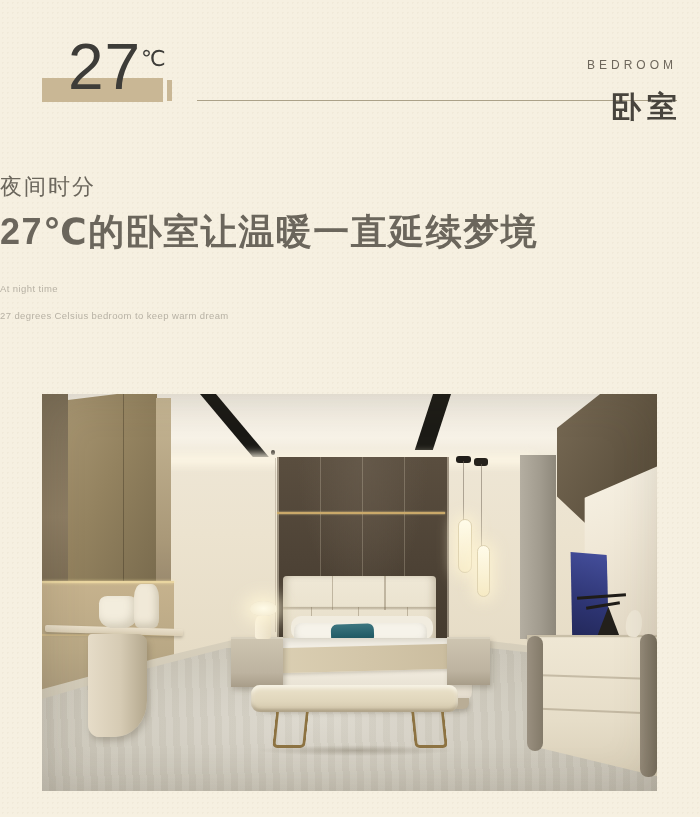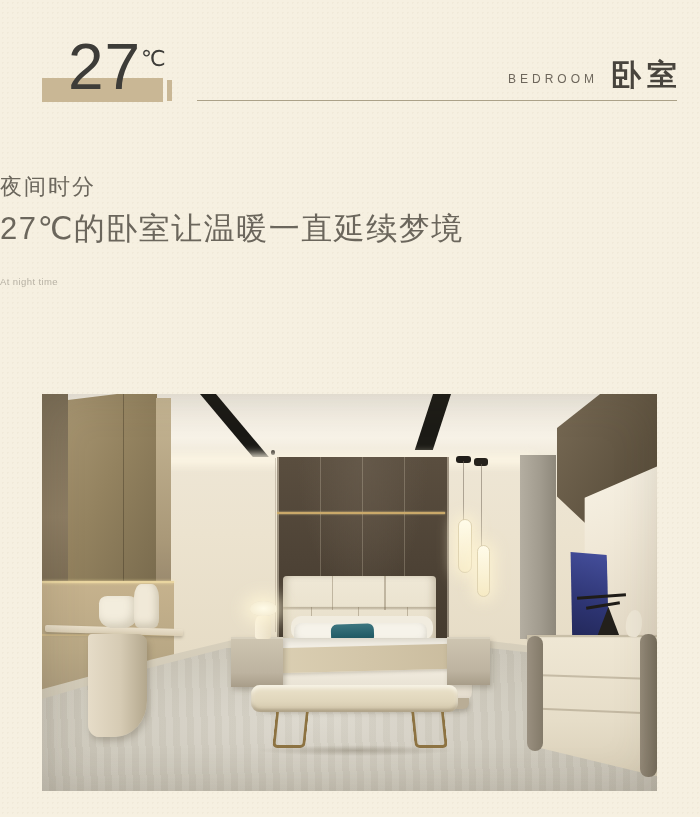--- a/index.html
+++ b/index.html
@@ -10,29 +10,29 @@
         background-size:5px 5px;}
 
   
   .temp-block{position:absolute;left:42px;top:40px;width:210px;height:76px;}
   .temp-bar{position:absolute;left:0;top:38px;width:121px;height:24px;background:#c9b795;}
   .temp-tick{position:absolute;left:125px;top:40px;width:5px;height:21px;background:#c9b795;}
   .temp-text{position:absolute;left:26px;top:-6px;color:#3d3c38;font-size:64px;
              font-weight:300;line-height:1.05;letter-spacing:1px;white-space:nowrap;}
   .temp-unit{position:absolute;left:99px;top:6px;color:#3d3c38;font-size:22px;font-weight:400;}
   .header-rule{position:absolute;left:197px;top:100px;width:480px;height:1px;background:#aba188;}
-  .header-right{position:absolute;right:23px;top:58px;display:flex;align-items:flex-end;gap:13px;}
+  .header-right{position:absolute;right:23px;top:58px;display:flex;align-items:flex-end;gap:13px;flex-direction:column;}
   .bedroom-en{color:#6e675c;font-size:12px;letter-spacing:4px;padding-bottom:5px;}
   .bedroom-zh{color:#48443d;font-size:30px;font-weight:600;letter-spacing:6px;
               margin-right:-6px;line-height:1.1;}
 
   
   .intro{position:absolute;left:0;right:0;top:172px;color:#6b665c;}
   .intro h2{margin:0;font-size:22px;font-weight:400;letter-spacing:2px;}
-  .intro h1{margin:6px 0 0;font-size:31px;font-weight:400;letter-spacing:1.5px;}
+  .intro h1{margin:6px 0 0;font-size:36px;font-weight:700;letter-spacing:1.5px;}
   .intro .en1{margin:26px 0 16px;}
   .intro .en2{margin:9px 0 0;}
   .intro p{font-size:9.5px;color:#b7b1a4;letter-spacing:.4px;}
 
   
   .photo{position:absolute;left:42px;top:394px;width:615px;height:397px;margin:0;
          overflow:hidden;background:#e9e1ce;}
   .photo *{position:absolute;}
   .ph-wall{inset:0;background:linear-gradient(180deg,#efe8da 0%,#ece3cf 35%,#e6dcc6 65%,#e2d8c2 100%);}
   .ph-ceiling{left:0;top:0;width:100%;height:16.5%;
@@ -199,20 +199,21 @@
   <div class="header-rule"></div>
   <div class="header-right">
     <span class="bedroom-en">BEDROOM</span>
     <span class="bedroom-zh">卧室</span>
   </div>
 
   <div class="intro">
     <h2>夜间时分</h2>
     <h1>27℃的卧室让温暖一直延续梦境</h1>
     <p class="en1">At night time</p>
+    <p class="en2">27 degrees Celsius bedroom to keep warm dream</p>
   </div>
 
   <figure class="photo" role="img" aria-label="Warm modern bedroom showroom: cream padded headboard bed with teal pillow, dark bronze panel wall with gold trim, tube pendant lights, bench with brass legs, nightstand lamp, console table, cream dresser with sculptures, pale carpet">
     <div class="ph-wall"></div>
     <div class="ph-ceiling"></div>
     <div class="ph-beam-left"></div>
     <div class="ph-beam-right"></div>
     <div class="ph-ceiling-dot"></div>
     <div class="ph-cove"></div>
     <div class="ph-seam-l"></div>

